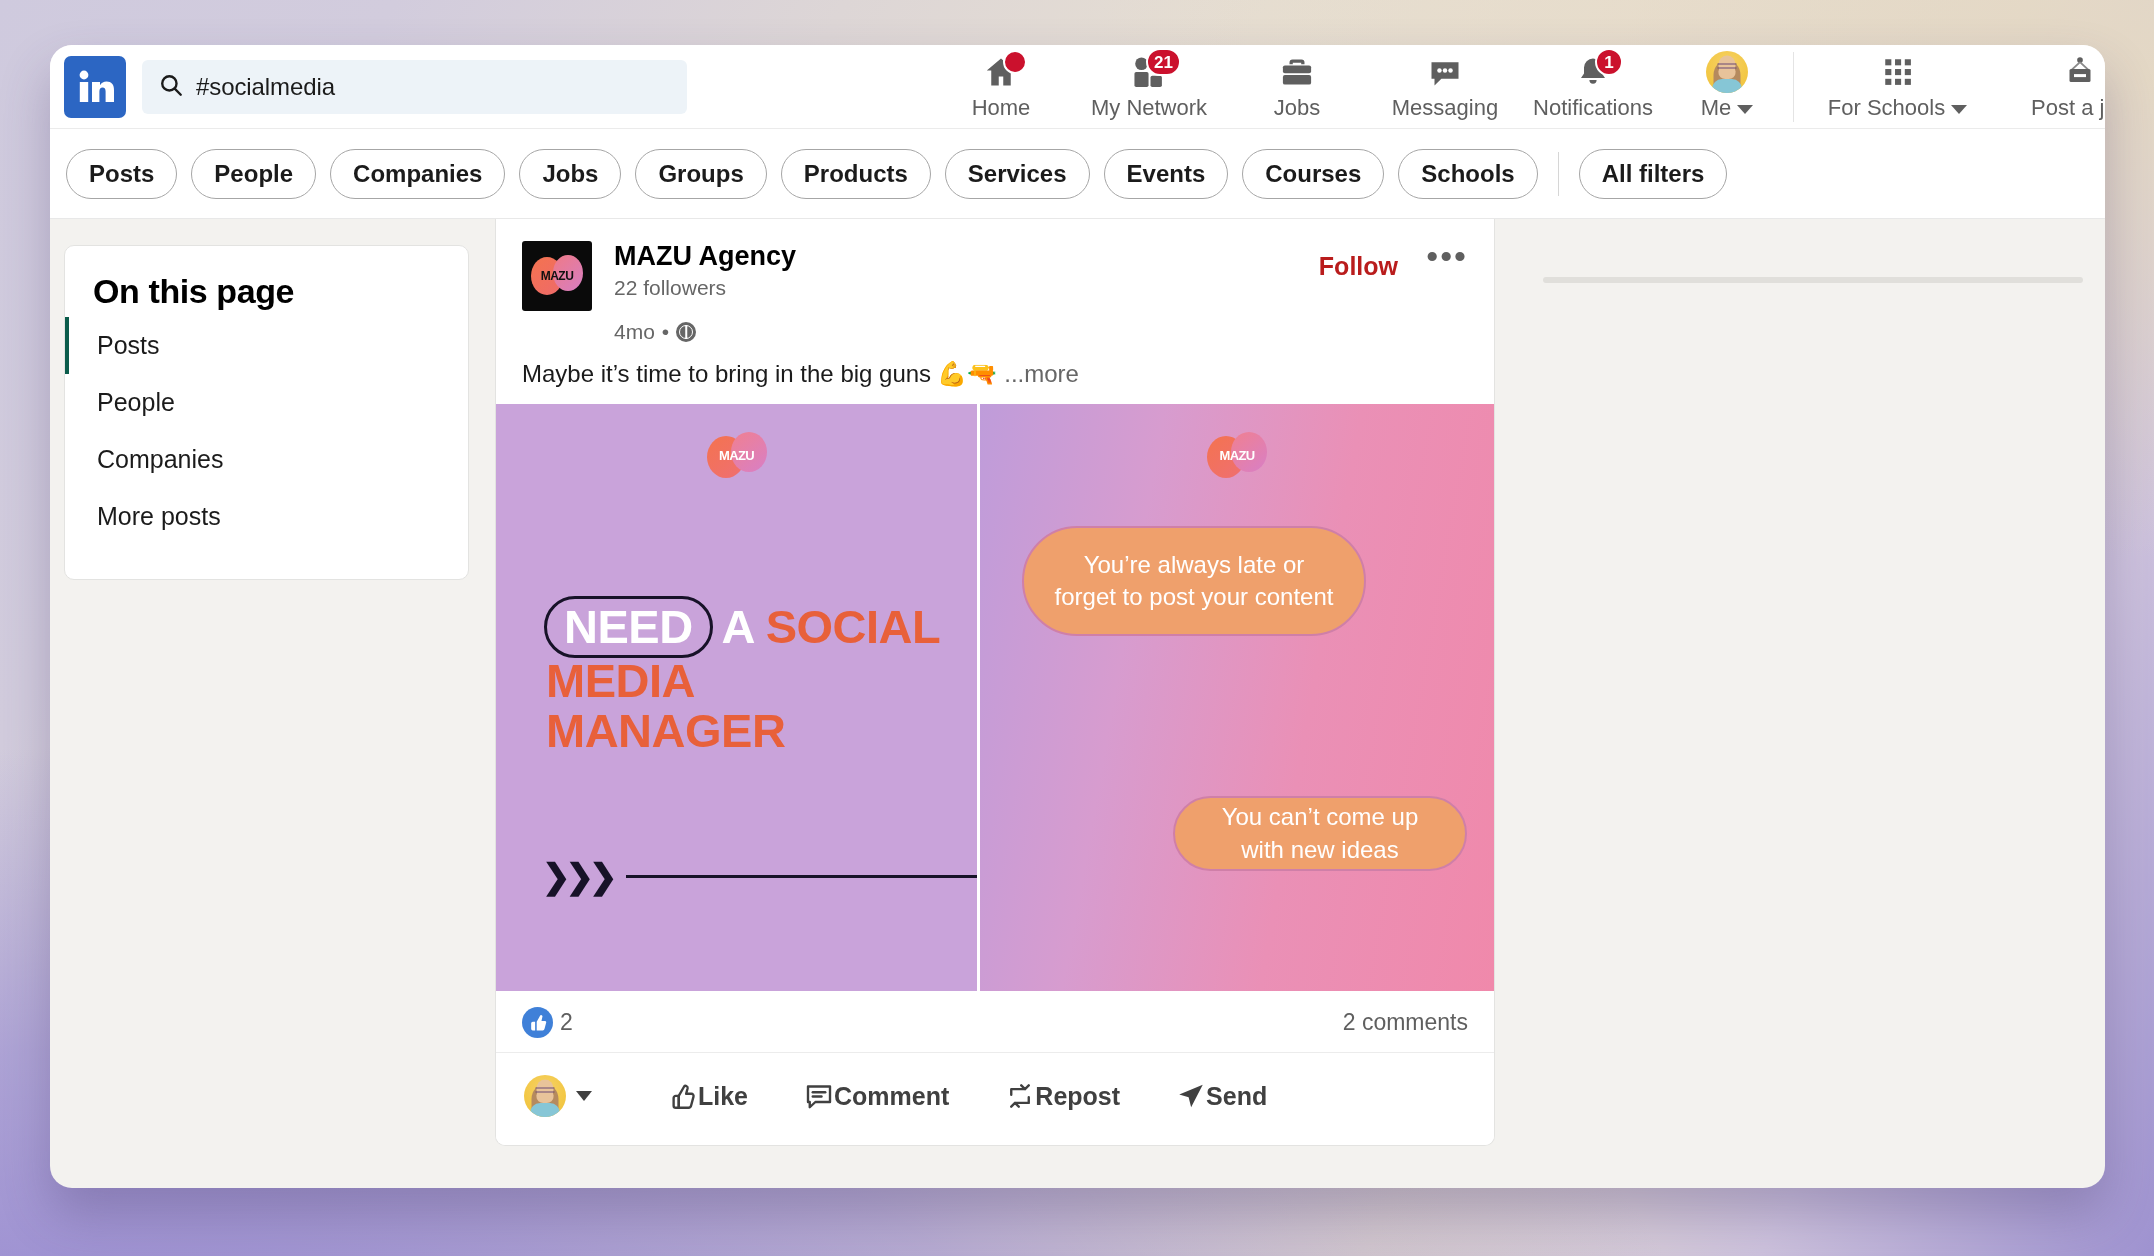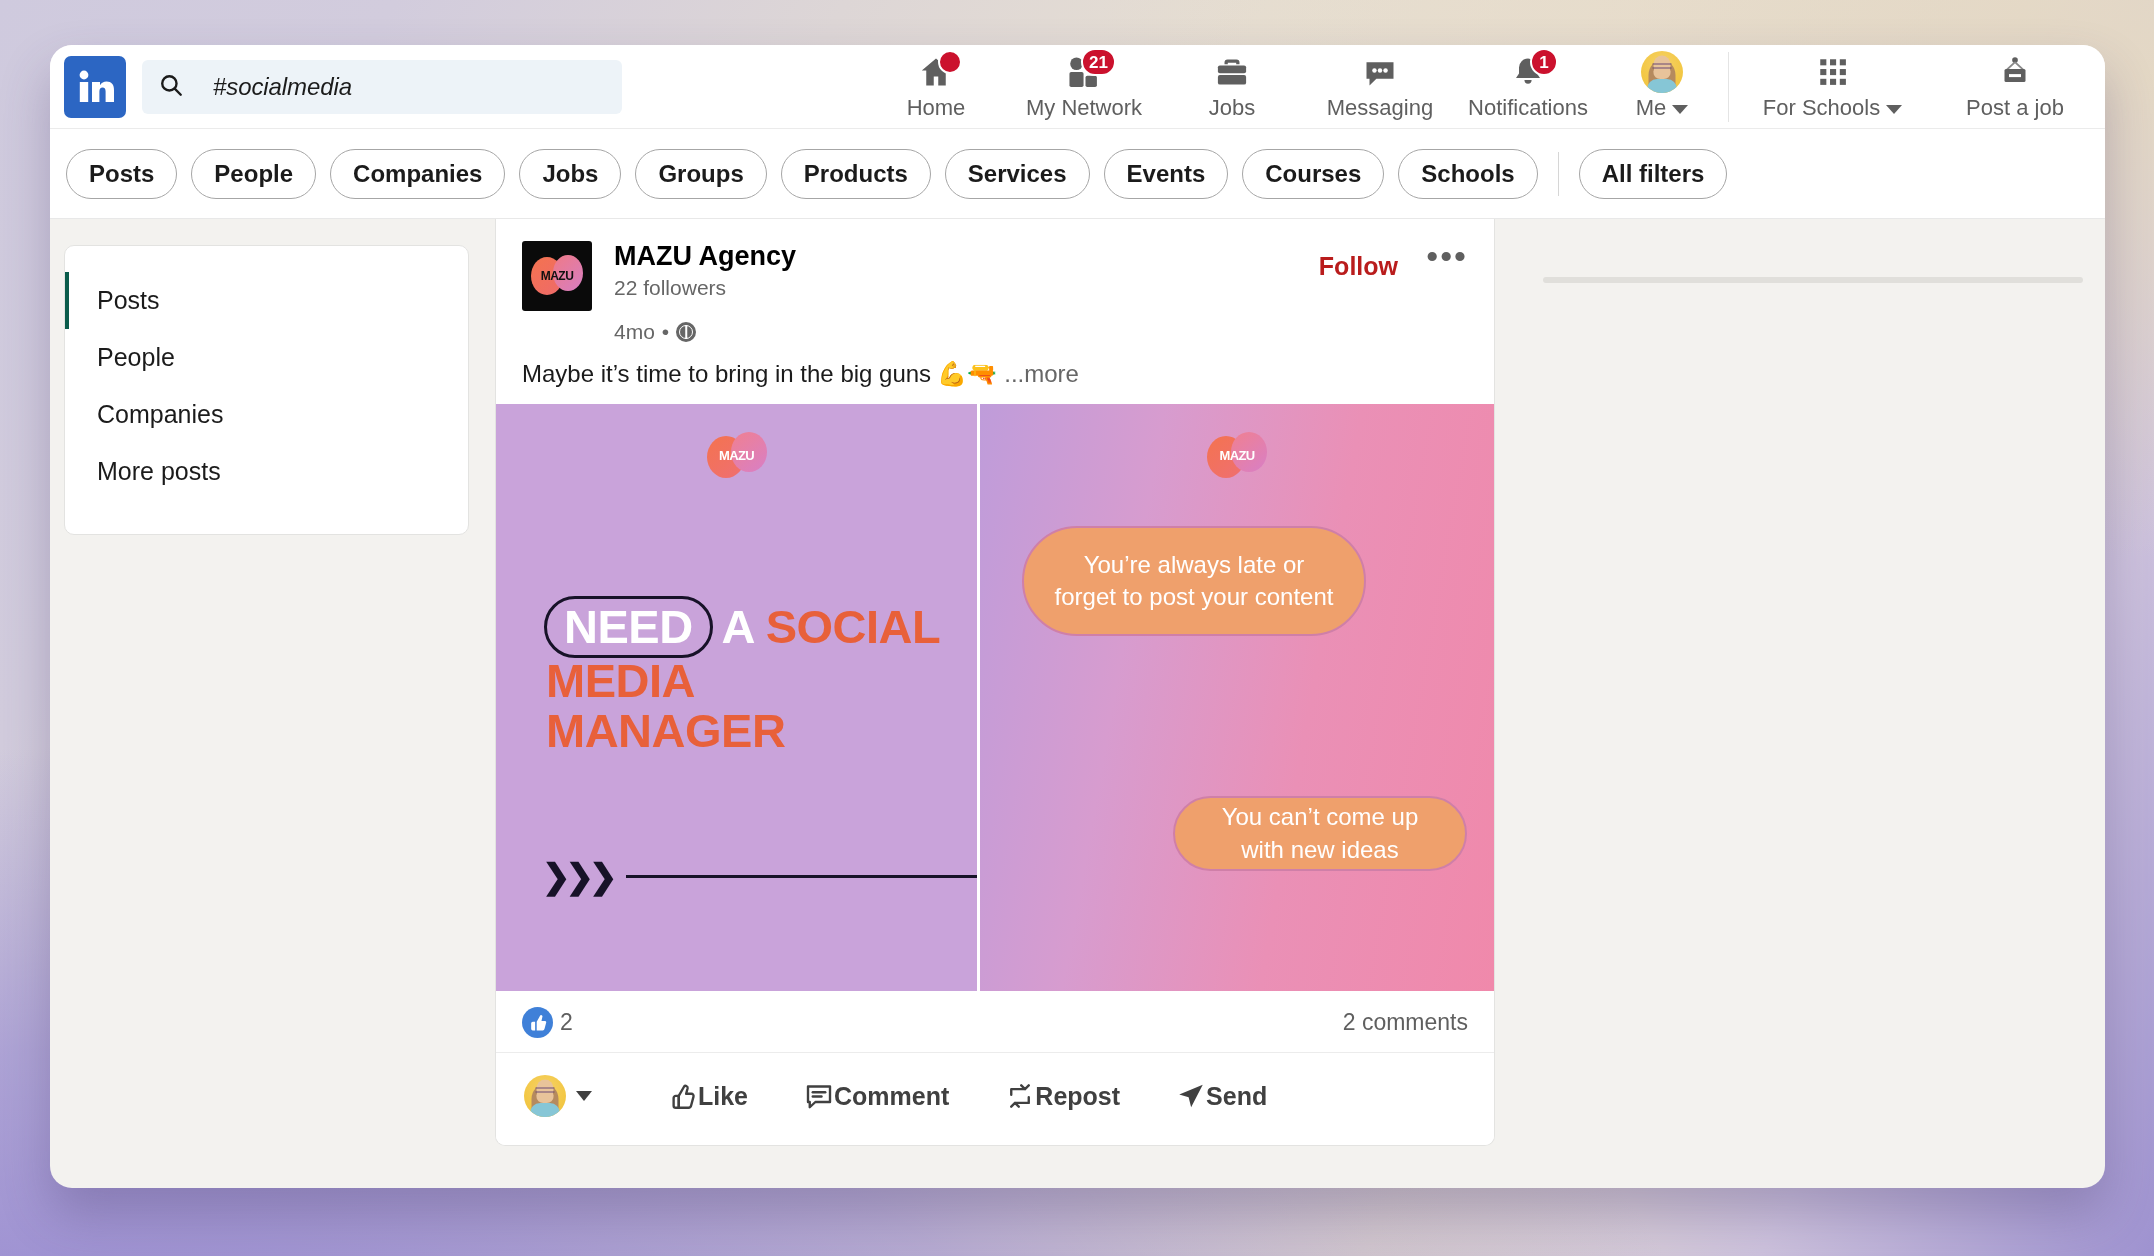--- a/index.html
+++ b/index.html
@@ -54,28 +54,27 @@
     width: 62px; height: 62px;
     background: #2c66c3;
     border-radius: 7px;
     display: flex; align-items: center; justify-content: center;
     flex: 0 0 auto;
     margin-right: 16px;
   }
   .li-logo svg { display:block; }
 
   .searchbox {
-    width: 480px; height: 54px;
+    width: 545px; height: 54px;
     background: #edf3f8;
     border-radius: 6px;
     display: flex; align-items: center;
     padding: 0 16px;
-    gap: 29px;
+    gap: 12px;
     flex: 0 0 auto;
-    font-style: italic;
   }
   .searchbox .sval {
     font-size: 24px; color: #1b1b1b; letter-spacing: -.1px;
   }
 
   .navitems {
     display: flex;
     align-items: flex-end;
     height: 100%;
     margin-left: 240px;
@@ -518,20 +517,21 @@
     <div class="pill">Courses</div>
     <div class="pill">Schools</div>
     <div class="pill-sep"></div>
     <div class="pill">All filters</div>
   </div>
 
   <div class="content">
 
     <div class="side">
       <div class="card">
+        <h2>On this page</h2>
         <div class="toc-item active">Posts</div>
         <div class="toc-item">People</div>
         <div class="toc-item">Companies</div>
         <div class="toc-item">More posts</div>
       </div>
     </div>
 
     <div class="feed">
       <div class="post">
 

